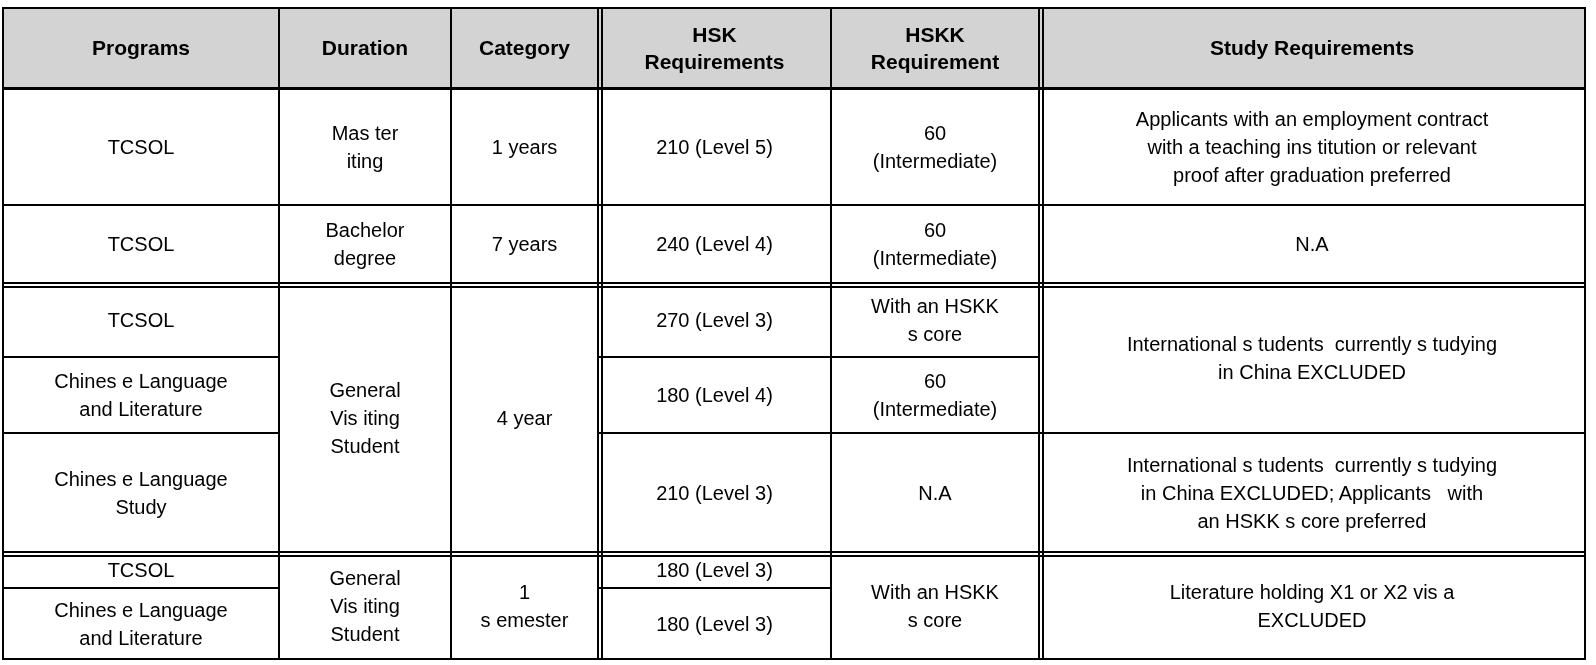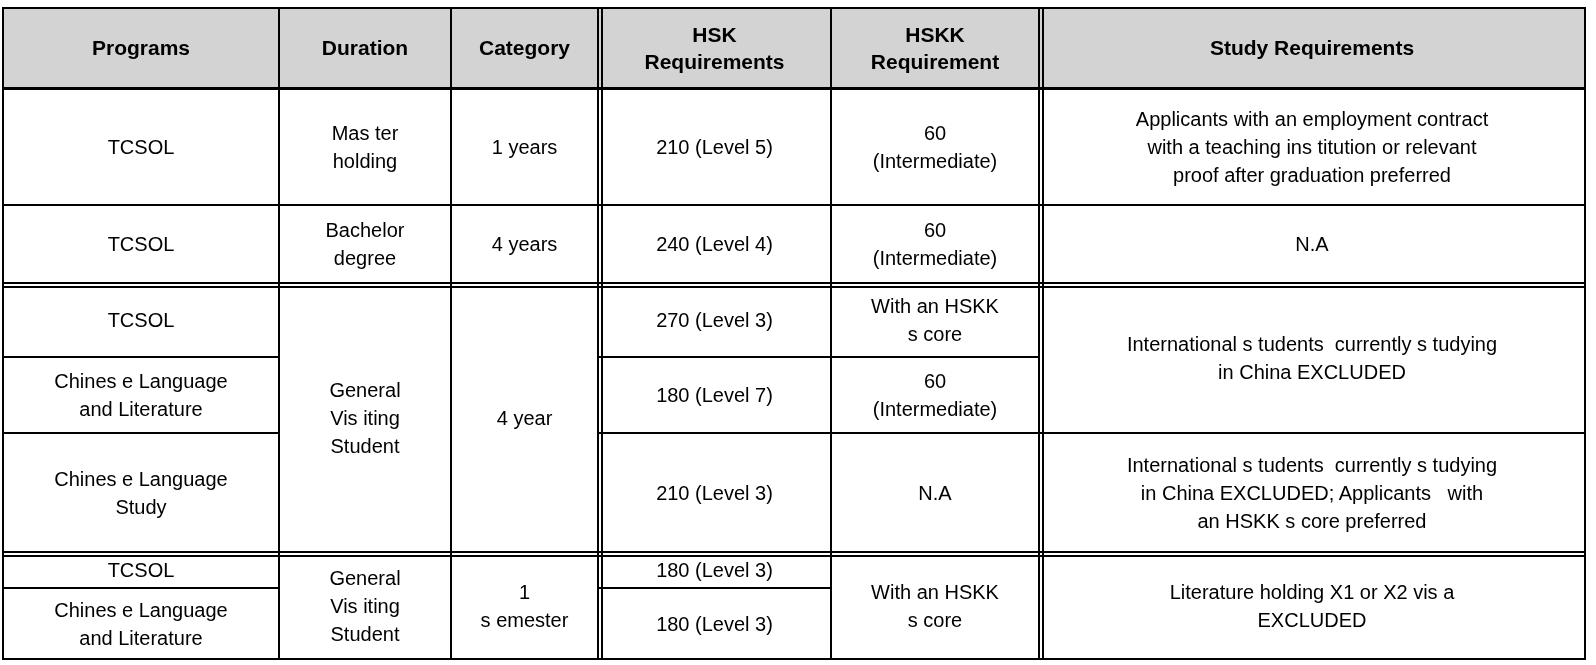--- a/index.html
+++ b/index.html
@@ -88,55 +88,55 @@
 Requirements</th>
       <th>HSKK
 Requirement</th>
       <th class="dv">Study Requirements</th>
     </tr>
   </thead>
   <tbody>
     <tr style="height:117px">
       <td>TCSOL</td>
       <td>Mas ter
-holding</td>
+iting</td>
       <td>1 years</td>
       <td class="dv">210 (Level 5)</td>
       <td>60
 (Intermediate)</td>
       <td class="dv">Applicants with an employment contract
 with a teaching ins titution or relevant
 proof after graduation preferred</td>
     </tr>
     <tr style="height:78px">
       <td>TCSOL</td>
       <td>Bachelor
 degree</td>
-      <td>4 years</td>
+      <td>7 years</td>
       <td class="dv">240 (Level 4)</td>
       <td>60
 (Intermediate)</td>
       <td class="dv">N.A</td>
     </tr>
     <tr style="height:74px">
       <td class="sec">TCSOL</td>
       <td class="sec" rowspan="3">General
 Vis iting
 Student</td>
       <td class="sec" rowspan="3">4 year</td>
       <td class="dv sec">270 (Level 3)</td>
       <td class="sec">With an HSKK
 s core</td>
       <td class="dv sec" rowspan="2">International s tudents  currently s tudying
 in China EXCLUDED</td>
     </tr>
     <tr style="height:76px">
       <td>Chines e Language
 and Literature</td>
-      <td class="dv">180 (Level 7)</td>
+      <td class="dv">180 (Level 4)</td>
       <td>60
 (Intermediate)</td>
     </tr>
     <tr style="height:119px">
       <td>Chines e Language
 Study</td>
       <td class="dv">210 (Level 3)</td>
       <td>N.A</td>
       <td class="dv">International s tudents  currently s tudying
 in China EXCLUDED; Applicants   with

